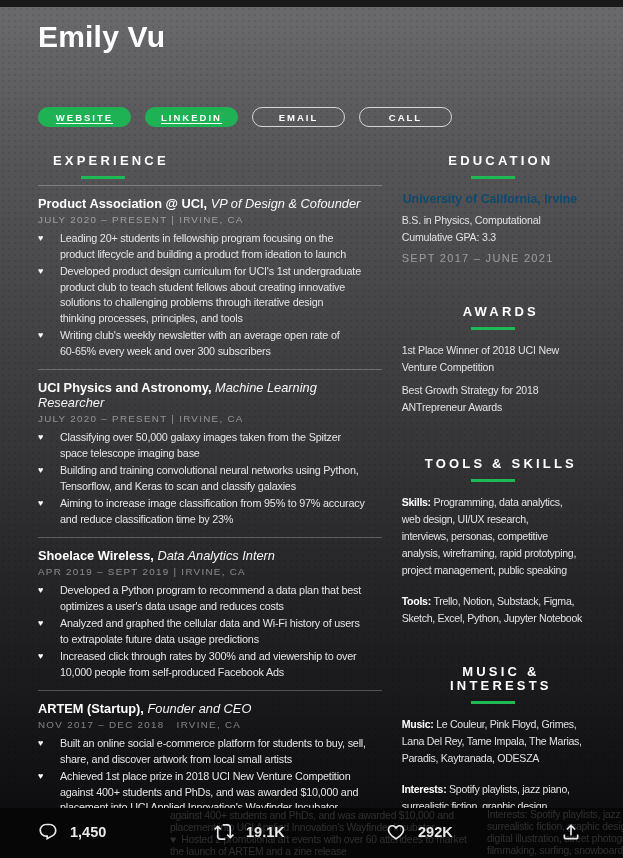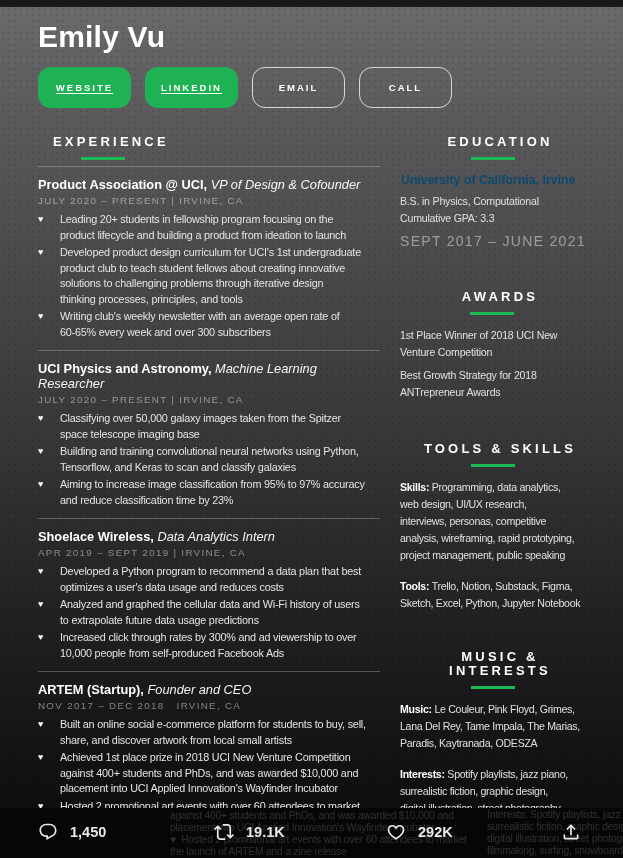--- a/index.html
+++ b/index.html
@@ -12,24 +12,24 @@
   .page::before {
     content:""; position:absolute; inset:0; pointer-events:none;
     background-image:radial-gradient(rgba(0,0,0,0.09) 1px, transparent 1.3px);
     background-size:6px 6px;
   }
   .topstrip { height:7px; background:#19191a; }
   .inner { padding:13px 38px 0 38px; position:relative; }
   h1.name { margin:0 0 13px; font-size:30px; font-weight:bold; color:#ffffff; letter-spacing:0.2px; }
   .btnrow { display:flex; gap:14px; margin-bottom:24px; }
   .btn {
-    height:41px; min-width:93px; padding:0 16px; border-radius:13px; box-sizing:border-box;
+    height:20px; min-width:93px; padding:0 16px; border-radius:13px; box-sizing:border-box;
     display:flex; align-items:center; justify-content:center;
     font-family:inherit; font-size:9.5px; font-weight:bold; letter-spacing:2px;
-    color:#ffffff; background:transparent; border:none; cursor:pointer;
+    color:#ffffff; background:transparent; border:none; cursor:pointer;margin-top:40px;
   }
   .btn.filled { background:#1fb254; }
   .btn.filled .lbl { text-decoration:underline; text-underline-offset:2px; }
   .btn.outline { border:1px solid rgba(255,255,255,0.75); }
 
   .columns { display:flex; }
   .col-left { width:347px; }
   .col-right { width:185px; margin-left:20px; }
 
   .sec-head { font-size:13px; font-weight:bold; letter-spacing:3.2px; color:#ffffff; line-height:14px;padding-left:15px; }
@@ -43,21 +43,21 @@
   .job-role { font-style:italic; font-weight:normal; color:rgba(255,255,255,0.95); }
   .job-date { margin:3px 0 6px; font-size:9.8px; letter-spacing:1.3px; color:rgba(255,255,255,0.45); white-space:pre; }
   .bullet { display:flex; margin-bottom:2px; }
   .heart { width:22px; flex:none; font-size:9px; color:#ffffff; line-height:15.5px; }
   .btext { font-size:10.8px; letter-spacing:-0.2px; line-height:15.5px; color:#e4e4e4; white-space:pre; }
 
   .rsec { margin-bottom:38px; text-align:left; }
   .rhead { text-align:center; margin-bottom:12px; }
   .school { margin:0 1px 5px; font-size:12.3px; font-weight:bold; color:#0c4a6e; line-height:16px; }
   .rline { font-size:10.6px; color:#e0e0e0; line-height:17px; white-space:pre; letter-spacing:-0.2px; }
-  .rdate { margin-top:6px; font-size:14px; letter-spacing:1.3px; color:rgba(255,255,255,0.45); white-space:pre; }
+  .rdate { margin-top:6px; font-size:11px; letter-spacing:1.3px; color:rgba(255,255,255,0.45); white-space:pre; }
   .ritem { margin:0 0 6px; font-size:10.6px; color:#e0e0e0; line-height:17px; white-space:pre; letter-spacing:-0.2px; }
   .rblock { margin:0 0 14px; font-size:10.6px; color:#e0e0e0; line-height:17px; white-space:pre; letter-spacing:-0.3px; }
   .rlabel { font-weight:bold; color:#ffffff; }
 
   .bottom-bar { position:absolute; left:0; bottom:0; width:623px; height:50px; background:#060607; }
   .ghost { position:absolute; font-size:10.3px; line-height:12px; color:rgba(255,255,255,0.16); white-space:pre; letter-spacing:-0.2px; }
   .ghost-left { left:170px; top:2px; }
   .ghost-right { left:487px; top:1px; }
   .ab-group { position:absolute; top:14px; display:flex; align-items:center; cursor:pointer; }
   .ab-icon svg { width:20px; height:20px; display:block; fill:#e7e9ea; }

